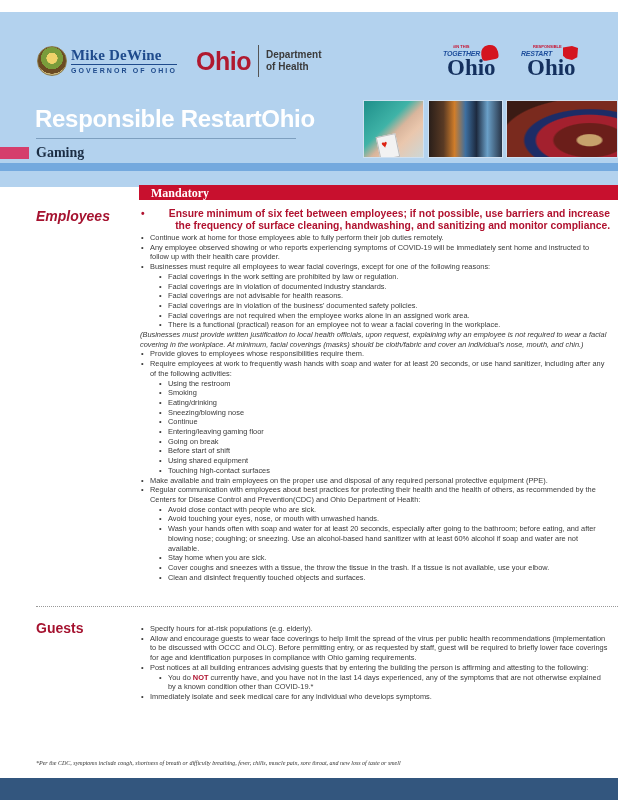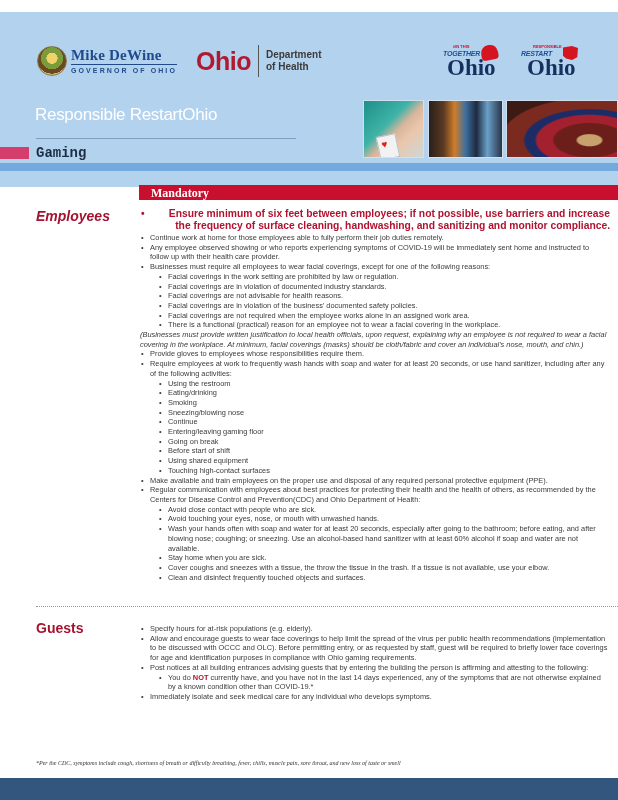--- a/index.html
+++ b/index.html
@@ -21,24 +21,24 @@
   .odh-divider { width: 1px; height: 32px; background: #555; margin: 0 7px 0 7px; }
   .odh-text { font-size: 10px; font-weight: bold; color: #3b3b3b; line-height: 12px; }
 
   .logo-brand { position: absolute; top: 32px; width: 62px; height: 35px; }
   .logo-brand .small { position: absolute; top: 6px; font-size: 7px; font-weight: bold; color: #1e4e9c; font-style: italic; letter-spacing: -0.2px; }
   .logo-brand .tiny { position: absolute; top: 0px; font-size: 4px; font-weight: bold; color: #c8102e; }
   .logo-brand .big { position: absolute; top: 13px; left: 4px; font-family: "Liberation Serif", serif; font-weight: bold; font-size: 23px; color: #14305e; line-height: 22px; }
   .heart { position: absolute; width: 17px; height: 15px; background: #d4151f; border-radius: 8px 8px 4px 4px; transform: rotate(-10deg); }
   .state { position: absolute; width: 15px; height: 14px; background: #d4151f; clip-path: polygon(0 10%, 60% 0, 100% 15%, 95% 80%, 60% 100%, 20% 90%, 0 70%); }
 
-  .title { position: absolute; left: 35px; top: 93px; font-size: 17px; font-weight: normal; color: #ffffff; letter-spacing: -0.3px; }
+  .title { position: absolute; left: 35px; top: 93px; font-size: 24px; font-weight: bold; color: #ffffff; letter-spacing: -0.3px; }
   .title-rule { position: absolute; left: 36px; top: 126px; width: 260px; height: 1px; background: #7d9fbf; }
   .pink-tab { position: absolute; left: 0; top: 135px; width: 29px; height: 12px; background: #d53e6c; }
-  .subtitle { position: absolute; left: 36px; top: 133px; font-family: Liberation Mono, monospace; font-weight: bold; font-size: 14px; color: #1b2d44; }
+  .subtitle { position: absolute; left: 36px; top: 133px; font-family: Liberation Serif, serif; font-weight: bold; font-size: 14px; color: #1b2d44; }
 
   .photo { position: absolute; top: 88px; height: 58px; border: 1px solid #cfe0f0; overflow: hidden; }
   .photo-cards { left: 363px; width: 61px; background: linear-gradient(135deg, #1f8f8a 0%, #3fb3a7 40%, #d9b59c 55%, #eac7ad 70%, #cdd7d6 100%); }
   .photo-cards .card { position: absolute; left: 14px; top: 34px; width: 20px; height: 24px; background: #f2f2f2; transform: rotate(-12deg); border: 1px solid #bbb; }
   .photo-cards .card::after { content: "♥"; position: absolute; left: 3px; top: 2px; color: #d21; font-size: 10px; }
   .photo-slots { left: 368px; width: 75px; background: linear-gradient(90deg, #2a1f1a 0%, #5a3a24 20%, #d07d2a 35%, #3d6fa0 50%, #1d2a3f 65%, #6aa0c8 80%, #283447 100%); }
   .photo-roulette { left: 445px; width: 173px; background: radial-gradient(ellipse at 75% 70%, #c7a26c 0 10%, #6b1e1a 12% 30%, #a3202e 32% 45%, #1d2c66 47% 55%, #7a2a1e 57% 75%, #3b1b14 77% 100%); }
 
   .band { position: absolute; left: 139px; top: 185px; width: 568px; height: 15px; background: #c8102e; }
   .band-label { position: absolute; left: 12px; top: 1px; font-family: "Liberation Serif", serif; font-weight: bold; font-size: 12px; color: #ffffff; }
@@ -127,22 +127,22 @@
     <li>Facial coverings are not required when the employee works alone in an assigned work area.</li>
     <li>There is a functional (practical) reason for an employee not to wear a facial covering in the workplace.</li>
   </ul>
   <ul>
     <li class="note">(Businesses must provide written justification to local health officials, upon request, explaining why an employee is not required to wear a facial covering in the workplace. At minimum, facial coverings (masks) should be cloth/fabric and cover an individual's nose, mouth, and chin.)</li>
     <li>Provide gloves to employees whose responsibilities require them.</li>
     <li>Require employees at work to frequently wash hands with soap and water for at least 20 seconds, or use hand sanitizer, including after any of the following activities:</li>
   </ul>
   <ul class="sub">
     <li>Using the restroom</li>
+    <li>Smoking</li>
     <li>Eating/drinking</li>
-    <li>Smoking</li>
     <li>Sneezing/blowing nose</li>
     <li>Continue</li>
     <li>Entering/leaving gaming floor</li>
     <li>Going on break</li>
     <li>Before start of shift</li>
     <li>Using shared equipment</li>
     <li>Touching high-contact surfaces</li>
   </ul>
   <ul>
     <li>Make available and train employees on the proper use and disposal of any required personal protective equipment (PPE).</li>

